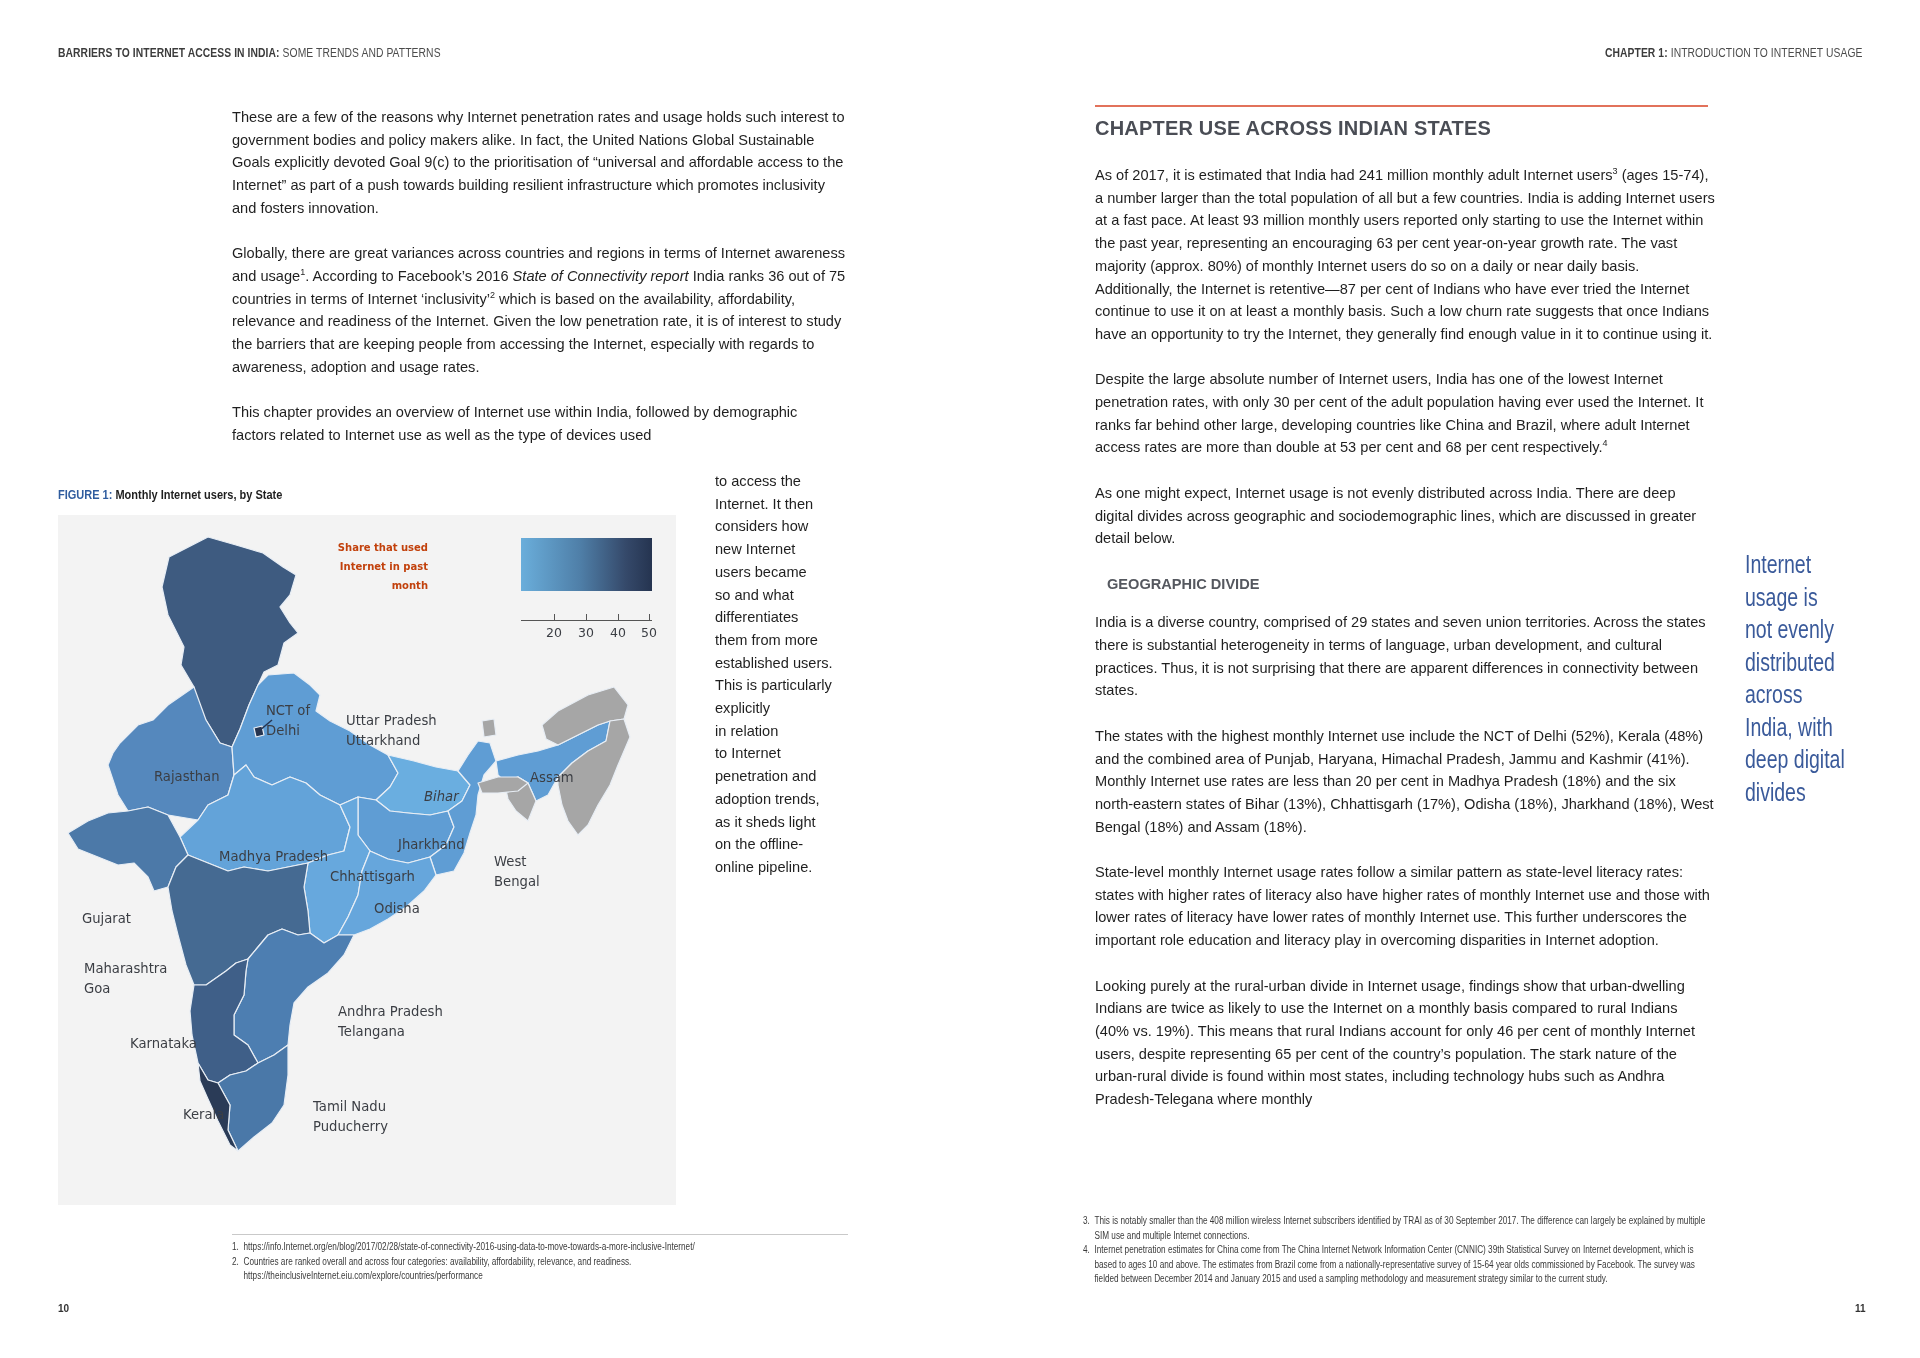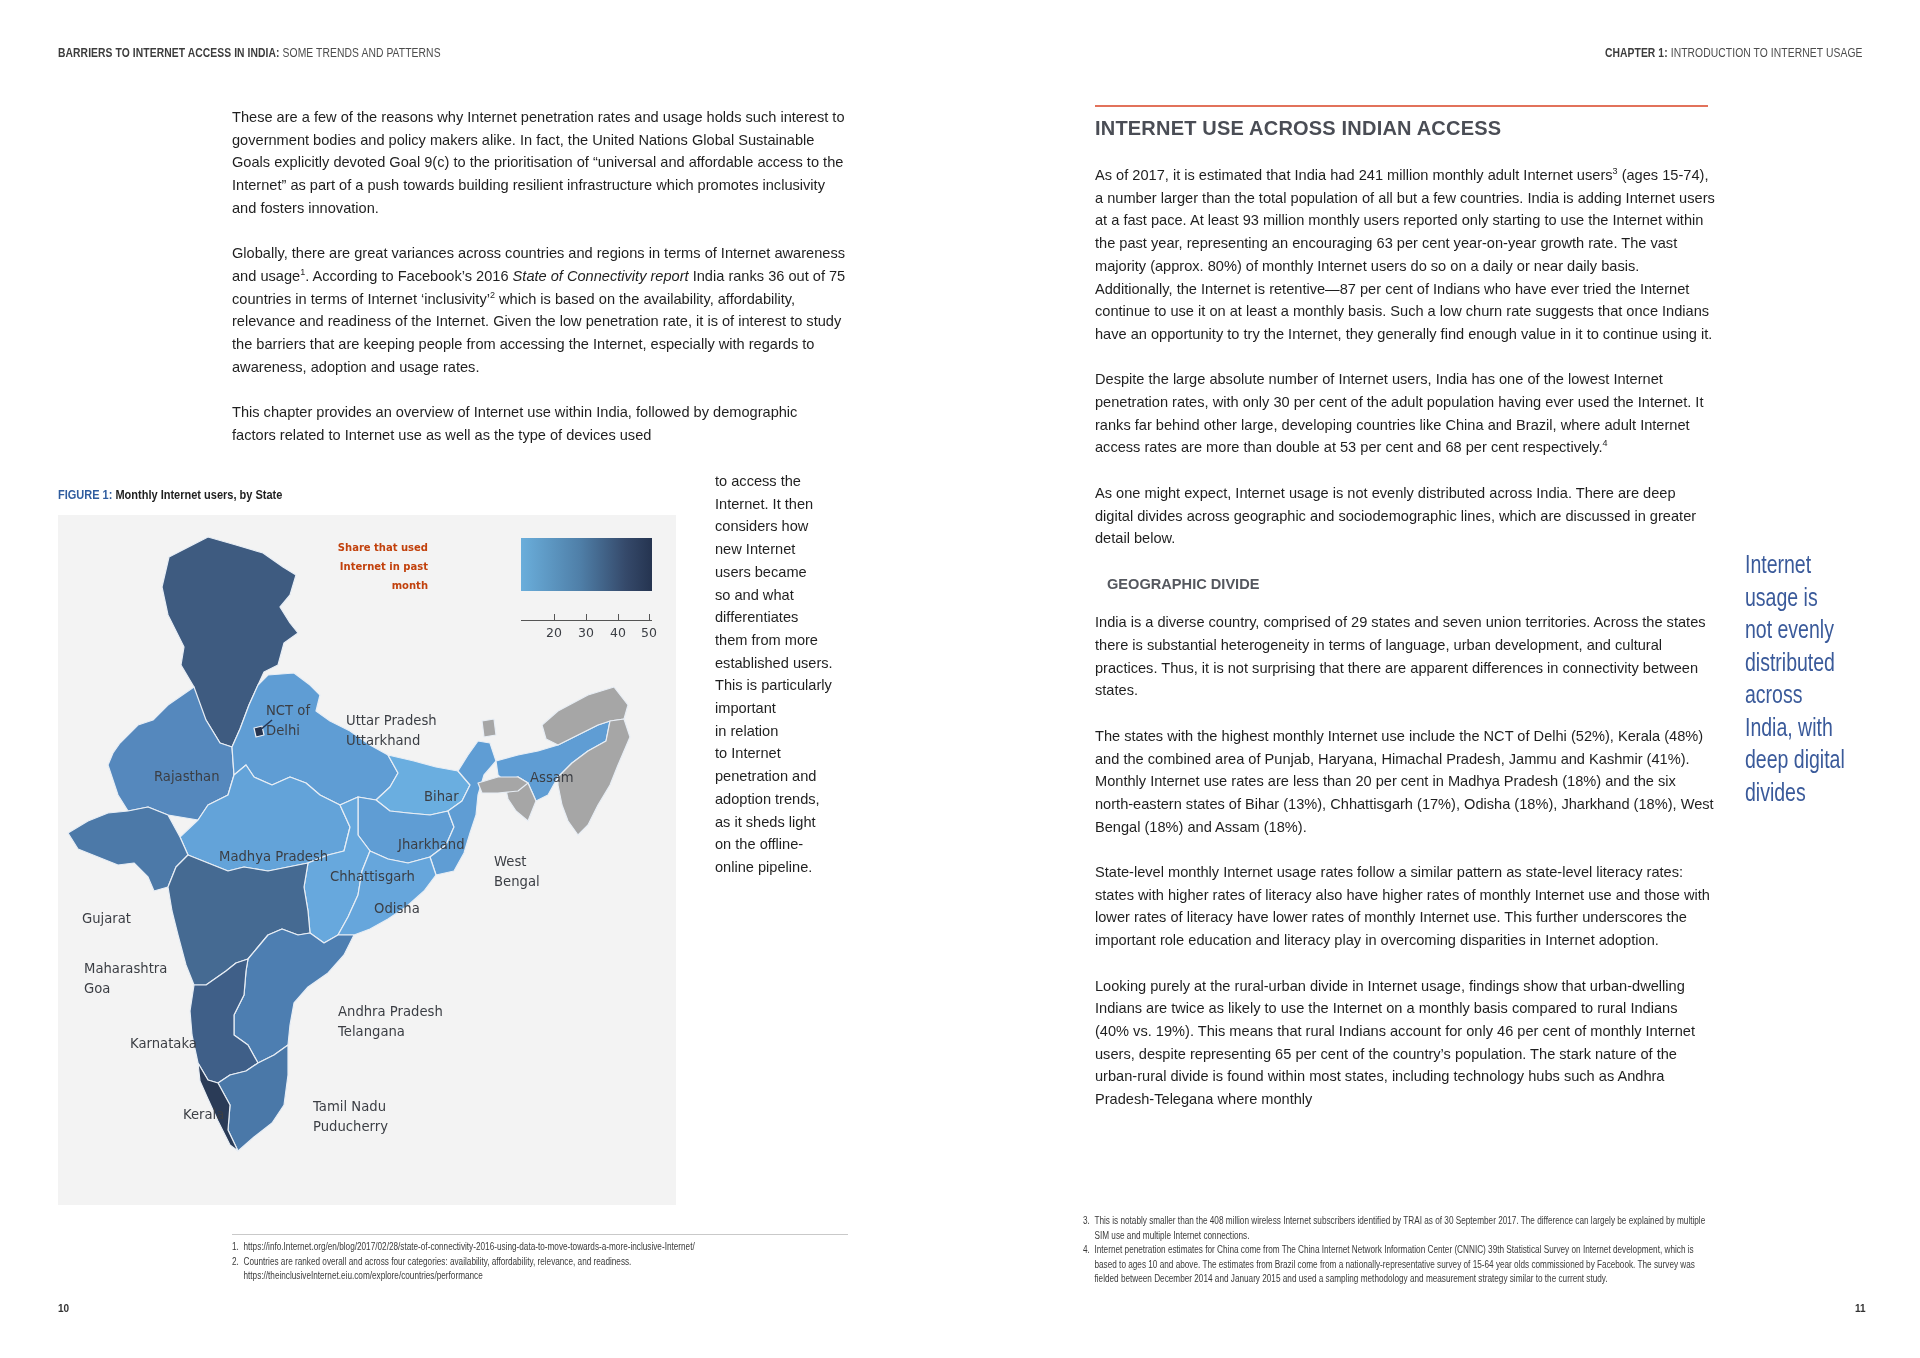--- a/index.html
+++ b/index.html
@@ -67,21 +67,21 @@
   <span class="line">to access the</span>
   <span class="line">Internet. It then</span>
   <span class="line">considers how</span>
   <span class="line">new Internet</span>
   <span class="line">users became</span>
   <span class="line">so and what</span>
   <span class="line">differentiates</span>
   <span class="line">them from more</span>
   <span class="line">established users.</span>
   <span class="line">This is particularly</span>
-  <span class="line">important</span>
+  <span class="line">explicitly</span>
   <span class="line">in relation</span>
   <span class="line">to Internet</span>
   <span class="line">penetration and</span>
   <span class="line">adoption trends,</span>
   <span class="line">as it sheds light</span>
   <span class="line">on the offline-</span>
   <span class="line">online pipeline.</span>
 </div>
 
 <div id="figure-title"><span class="lbl">FIGURE 1:</span><span> Monthly Internet users, by State</span></div>
@@ -131,21 +131,21 @@
       <path fill="#263550" d="M196,213 L204,211 L206,220 L198,222 Z"></path>
     </g>
     <line x1="201" y1="216" x2="214" y2="205" stroke="#263550" stroke-width="1.5"></line>
   </svg>
 
   <div class="map-label" style="left:208px; top:186px; white-space:pre;">NCT of
 Delhi</div>
   <div class="map-label" style="left:288px; top:196px; white-space:pre;">Uttar Pradesh
 Uttarkhand</div>
   <div class="map-label" style="left:96px; top:252px;">Rajasthan</div>
-  <div class="map-label" style="left:366px; top:272px;">Bihar</div>
+  <div class="map-label" style="left:366px; top:272px;font-style:italic;">Bihar</div>
   <div class="map-label" style="left:472px; top:253px;">Assam</div>
   <div class="map-label" style="left:340px; top:320px;">Jharkhand</div>
   <div class="map-label" style="left:161px; top:332px;">Madhya Pradesh</div>
   <div class="map-label" style="left:272px; top:352px;">Chhattisgarh</div>
   <div class="map-label" style="left:436px; top:337px; white-space:pre;">West
 Bengal</div>
   <div class="map-label" style="left:316px; top:384px;">Odisha</div>
   <div class="map-label" style="left:24px; top:394px;">Gujarat</div>
   <div class="map-label" style="left:26px; top:444px; white-space:pre;">Maharashtra
 Goa</div>
@@ -173,21 +173,21 @@
 <ul class="footnotes" style="left:232px; top:1240px; width:740px;">
   <li><span class="num">1.</span><span>https://info.Internet.org/en/blog/2017/02/28/state-of-connectivity-2016-using-data-to-move-towards-a-more-inclusive-Internet/</span></li>
   <li><span class="num">2.</span><span>Countries are ranked overall and across four categories: availability, affordability, relevance, and readiness. https://theinclusiveInternet.eiu.com/explore/countries/performance</span></li>
 </ul>
 
 <div class="page-num" style="left:58px;">10</div>
 
 <div id="head-right" class="running-head"><b>CHAPTER 1:</b><span> INTRODUCTION TO INTERNET USAGE</span></div>
 
 <div id="orange-rule"></div>
-<div id="section-heading">INTERNET USE ACROSS INDIAN ACCESS</div>
+<div id="section-heading">CHAPTER USE ACROSS INDIAN STATES</div>
 
 <div id="right-col" class="body-text">
   <p><span>As of 2017, it is estimated that India had 241 million monthly adult Internet users</span><sup>3</sup><span> (ages 15-74), a number larger than the total population of all but a few countries. India is adding Internet users at a fast pace. At least 93 million monthly users reported only starting to use the Internet within the past year, representing an encouraging 63 per cent year-on-year growth rate. The vast majority (approx. 80%) of monthly Internet users do so on a daily or near daily basis. Additionally, the Internet is retentive—87 per cent of Indians who have ever tried the Internet continue to use it on at least a monthly basis. Such a low churn rate suggests that once Indians have an opportunity to try the Internet, they generally find enough value in it to continue using it.</span></p>
   <p><span>Despite the large absolute number of Internet users, India has one of the lowest Internet penetration rates, with only 30 per cent of the adult population having ever used the Internet. It ranks far behind other large, developing countries like China and Brazil, where adult Internet access rates are more than double at 53 per cent and 68 per cent respectively.</span><sup>4</sup></p>
   <p>As one might expect, Internet usage is not evenly distributed across India. There are deep digital divides across geographic and sociodemographic lines, which are discussed in greater detail below.</p>
   <h3>GEOGRAPHIC DIVIDE</h3>
   <p class="tight">India is a diverse country, comprised of 29 states and seven union territories. Across the states there is substantial heterogeneity in terms of language, urban development, and cultural practices. Thus, it is not surprising that there are apparent differences in connectivity between states.</p>
   <p>The states with the highest monthly Internet use include the NCT of Delhi (52%), Kerala (48%) and the combined area of Punjab, Haryana, Himachal Pradesh, Jammu and Kashmir (41%). Monthly Internet use rates are less than 20 per cent in Madhya Pradesh (18%) and the six north-eastern states of Bihar (13%), Chhattisgarh (17%), Odisha (18%), Jharkhand (18%), West Bengal (18%) and Assam (18%).</p>
   <p>State-level monthly Internet usage rates follow a similar pattern as state-level literacy rates: states with higher rates of literacy also have higher rates of monthly Internet use and those with lower rates of literacy have lower rates of monthly Internet use. This further underscores the important role education and literacy play in overcoming disparities in Internet adoption.</p>
   <p>Looking purely at the rural-urban divide in Internet usage, findings show that urban-dwelling Indians are twice as likely to use the Internet on a monthly basis compared to rural Indians (40% vs. 19%). This means that rural Indians account for only 46 per cent of monthly Internet users, despite representing 65 per cent of the country’s population. The stark nature of the urban-rural divide is found within most states, including technology hubs such as Andhra Pradesh-Telegana where monthly</p>

